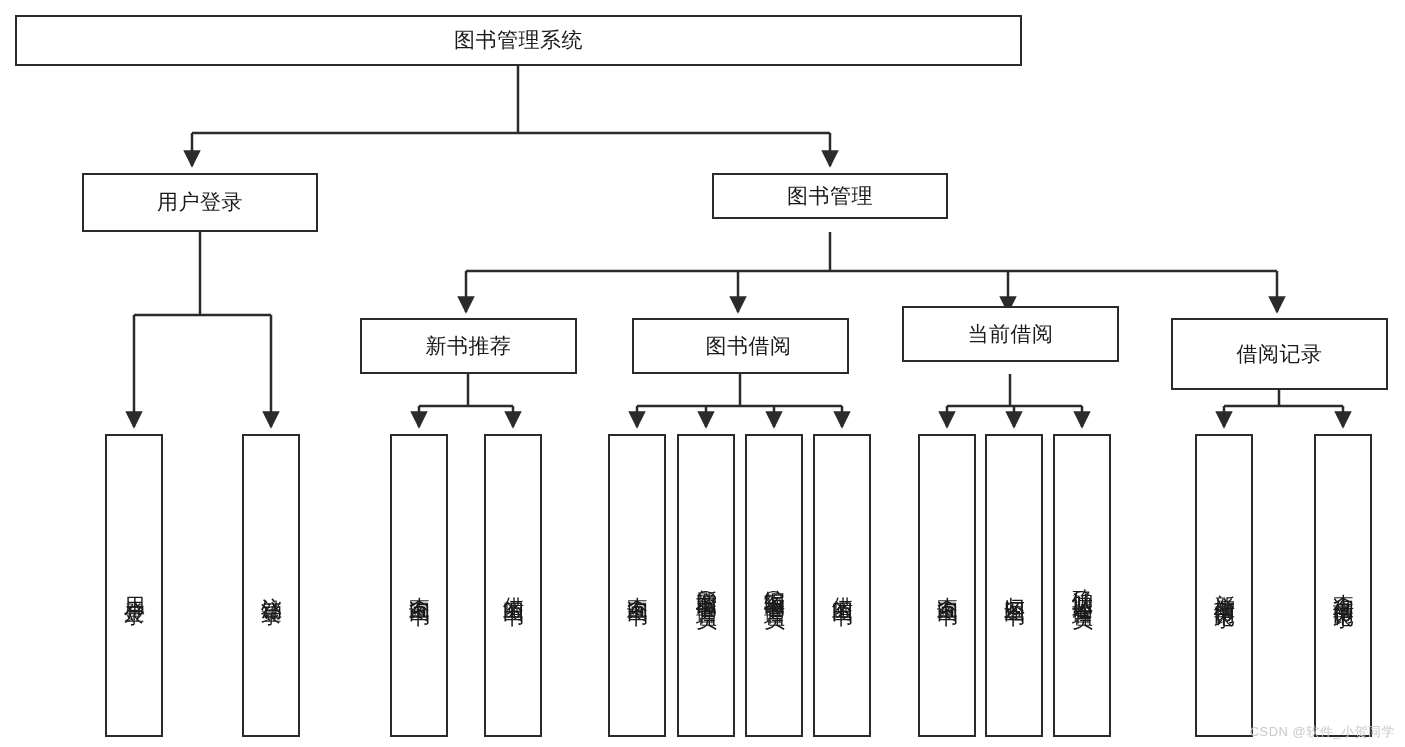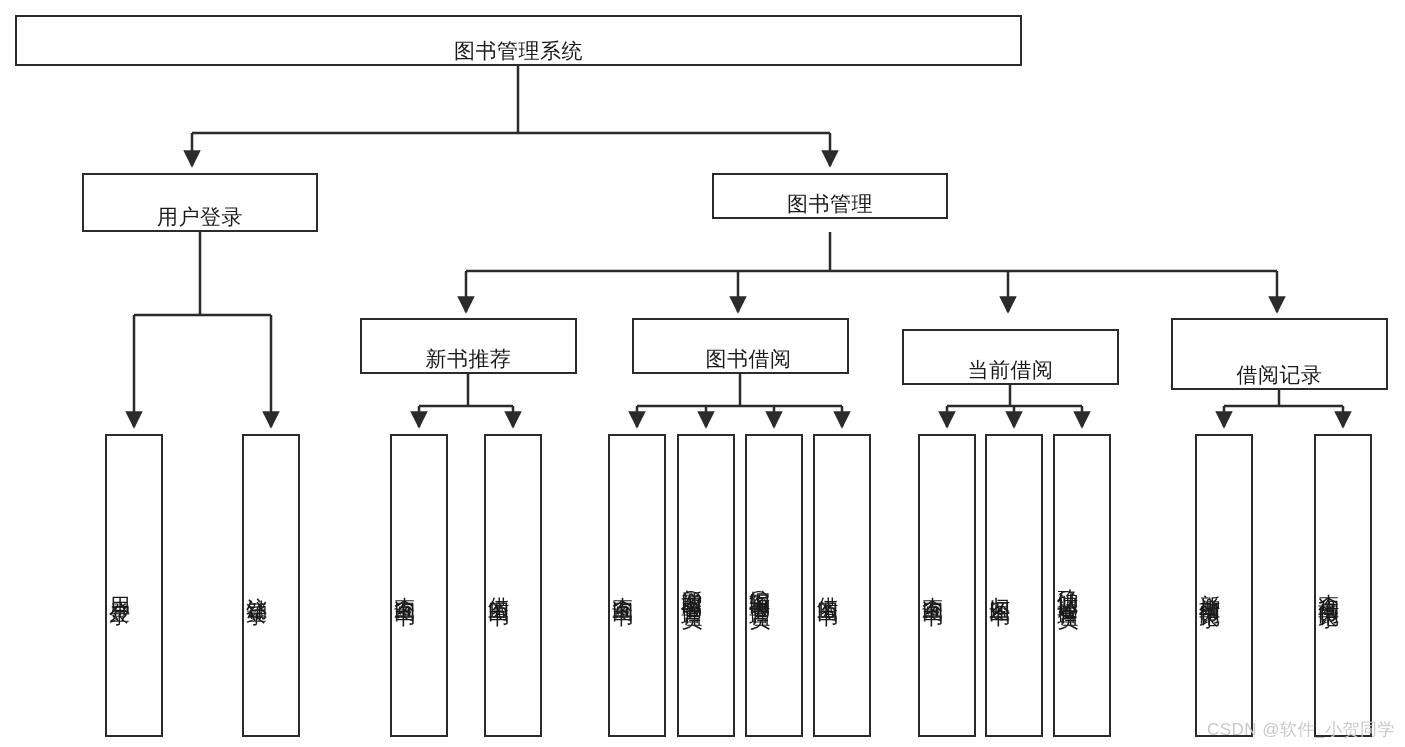--- a/index.html
+++ b/index.html
@@ -25,21 +25,21 @@
     top: 0;
     width: 1405px;
     height: 747px;
   }
   .node {
     position: absolute;
     box-sizing: border-box;
     border: 2.5px solid #2b2b2b;
     background: #ffffff;
     display: flex;
-    align-items: flex-end;
+    align-items: center;
     justify-content: center;
     color: #1a1a1a;
     line-height: 1.18;
   }
   .node.horiz {
     font-size: 21px;
     letter-spacing: 0.5px;
   }
   .node.vert {
     font-size: 21px;
@@ -50,21 +50,21 @@
     white-space: nowrap;
   }
   .node.vert .nodelabel {
     writing-mode: vertical-rl;
     text-orientation: upright;
   }
   .watermark {
     position: absolute;
     right: 10px;
     bottom: 6px;
-    font-size: 17px;
+    font-size: 13px;
     color: #c9c9c9;
     white-space: nowrap;
     letter-spacing: 0.5px;
     pointer-events: none;
   }
 </style>
 </head>
 <body>
 
 <div id="diagram-root">
@@ -129,21 +129,21 @@
   <div class="node horiz" style="left:712px; top:173px; width:236px; height:46px;">
     <span class="nodelabel">图书管理</span>
   </div>
 
   <div class="node horiz" style="left:360px; top:318px; width:217px; height:56px;">
     <span class="nodelabel">新书推荐</span>
   </div>
   <div class="node horiz" style="left:632px; top:318px; width:217px; height:56px;padding-left:16px;">
     <span class="nodelabel">图书借阅</span>
   </div>
-  <div class="node horiz" style="left:902px; top:329px; width:217px; height:56px;">
+  <div class="node horiz" style="left:902px; top:306px; width:217px; height:56px;">
     <span class="nodelabel">当前借阅</span>
   </div>
   <div class="node horiz" style="left:1171px; top:318px; width:217px; height:72px;">
     <span class="nodelabel">借阅记录</span>
   </div>
 
   <div class="node vert" style="left:105px; top:434px; width:58px; height:303px;">
     <span class="nodelabel">用户登录</span>
   </div>
   <div class="node vert" style="left:242px; top:434px; width:58px; height:303px;">

